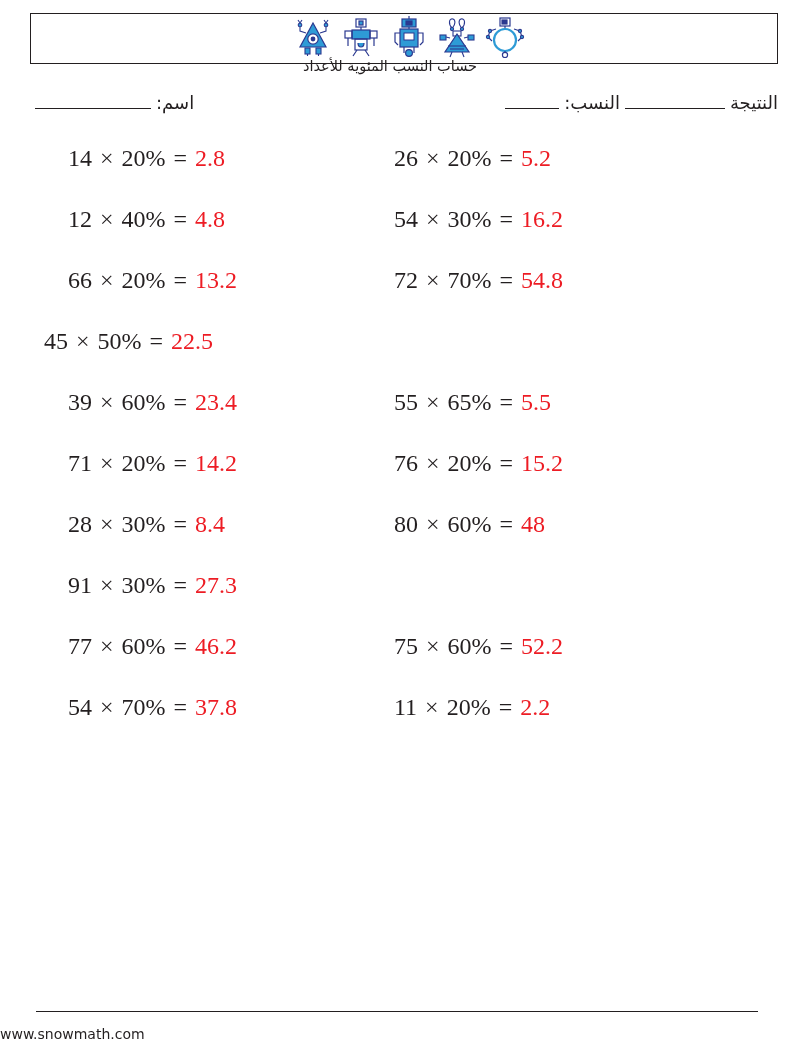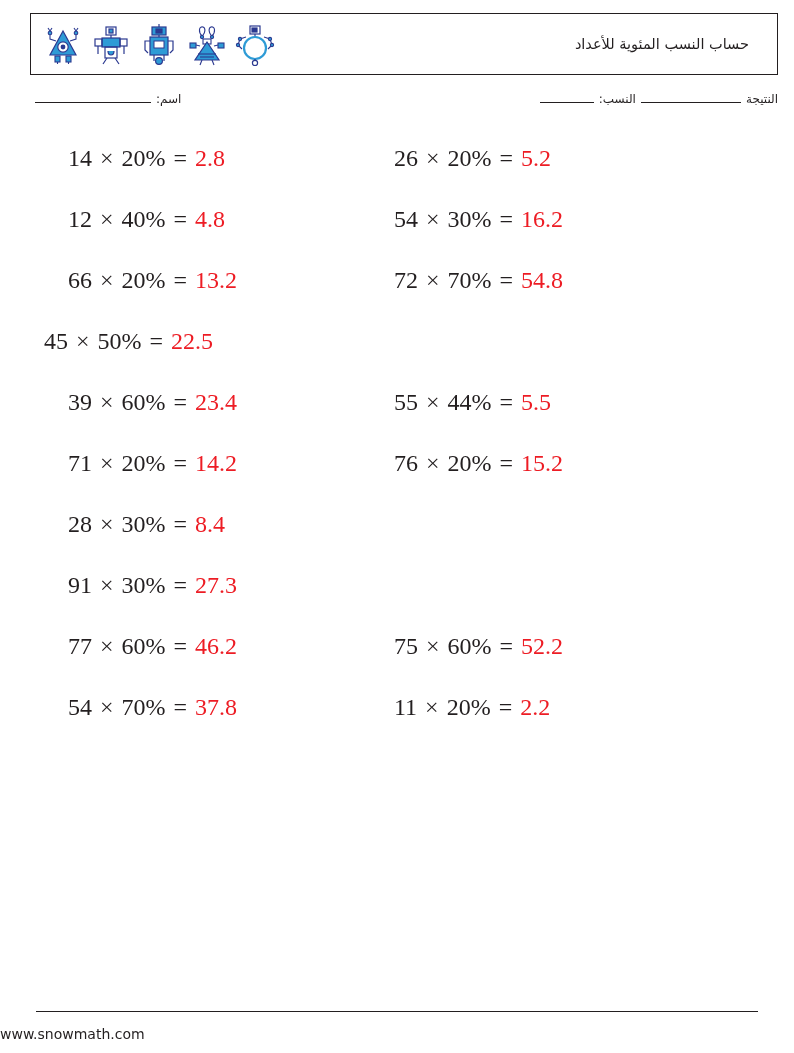--- a/index.html
+++ b/index.html
@@ -15,26 +15,27 @@
     color: #231f20;
     overflow: hidden;
   }
 
   
   .header-box {
     position: absolute;
     left: 30px;
     top: 13px;
     width: 748px;
-    height: 62px;
+    height: 51px;
     border: 1.4px solid #231f20;
     box-sizing: border-box;
     display: flex;
     align-items: center;
     justify-content: space-between;
+    flex-direction: column;
   }
   .robot-strip {
     display: flex;
     align-items: center;
     gap: 4px;
     padding-left: 10px;
   }
   .robot-strip svg { display: block; }
 
   .worksheet-title {
@@ -63,21 +64,21 @@
     color: #231f20;
   }
   .info-left, .info-right {
     display: flex;
     align-items: baseline;
     white-space: nowrap;
     direction: rtl;
     unicode-bidi: isolate;
   }
   .info-right { gap: 0px; }
-  .lbl { font-size: 12px; }
+  .lbl { font-size: 18px; }
   .rule {
     display: inline-block;
     border-bottom: 1.3px solid #231f20;
     height: 0;
     margin: 0 5px 3px 5px;
   }
   .rule.w-long  { width: 116px; }
   .rule.w-mid   { width: 100px; }
   .rule.w-short { width: 54px; }
 
@@ -257,28 +258,29 @@
     </div>
     <div class="prob-row">
       <div class="prob-cell col-1"><span>66</span><span class="op"> × </span><span>20%</span><span class="op"> = </span><span class="ans">13.2</span></div>
       <div class="prob-cell col-2"><span>72</span><span class="op"> × </span><span>70%</span><span class="op"> = </span><span class="ans">54.8</span></div>
     </div>
     <div class="prob-row">
       <div class="prob-cell col-2"><span>45</span><span class="op"> × </span><span>50%</span><span class="op"> = </span><span class="ans">22.5</span></div>
     </div>
     <div class="prob-row">
       <div class="prob-cell col-1"><span>39</span><span class="op"> × </span><span>60%</span><span class="op"> = </span><span class="ans">23.4</span></div>
-      <div class="prob-cell col-2"><span>55</span><span class="op"> × </span><span>44%</span><span class="op"> = </span><span class="ans">5.5</span></div>
+      <div class="prob-cell col-2"><span>55</span><span class="op"> × </span><span>65%</span><span class="op"> = </span><span class="ans">5.5</span></div>
     </div>
     <div class="prob-row">
       <div class="prob-cell col-1"><span>71</span><span class="op"> × </span><span>20%</span><span class="op"> = </span><span class="ans">14.2</span></div>
       <div class="prob-cell col-2"><span>76</span><span class="op"> × </span><span>20%</span><span class="op"> = </span><span class="ans">15.2</span></div>
     </div>
     <div class="prob-row">
       <div class="prob-cell col-1"><span>28</span><span class="op"> × </span><span>30%</span><span class="op"> = </span><span class="ans">8.4</span></div>
+      <div class="prob-cell col-2"><span>80</span><span class="op"> × </span><span>60%</span><span class="op"> = </span><span class="ans">48</span></div>
     </div>
     <div class="prob-row">
       <div class="prob-cell col-1"><span>91</span><span class="op"> × </span><span>30%</span><span class="op"> = </span><span class="ans">27.3</span></div>
     </div>
     <div class="prob-row">
       <div class="prob-cell col-1"><span>77</span><span class="op"> × </span><span>60%</span><span class="op"> = </span><span class="ans">46.2</span></div>
       <div class="prob-cell col-2"><span>75</span><span class="op"> × </span><span>60%</span><span class="op"> = </span><span class="ans">52.2</span></div>
     </div>
     <div class="prob-row">
       <div class="prob-cell col-1"><span>54</span><span class="op"> × </span><span>70%</span><span class="op"> = </span><span class="ans">37.8</span></div>

